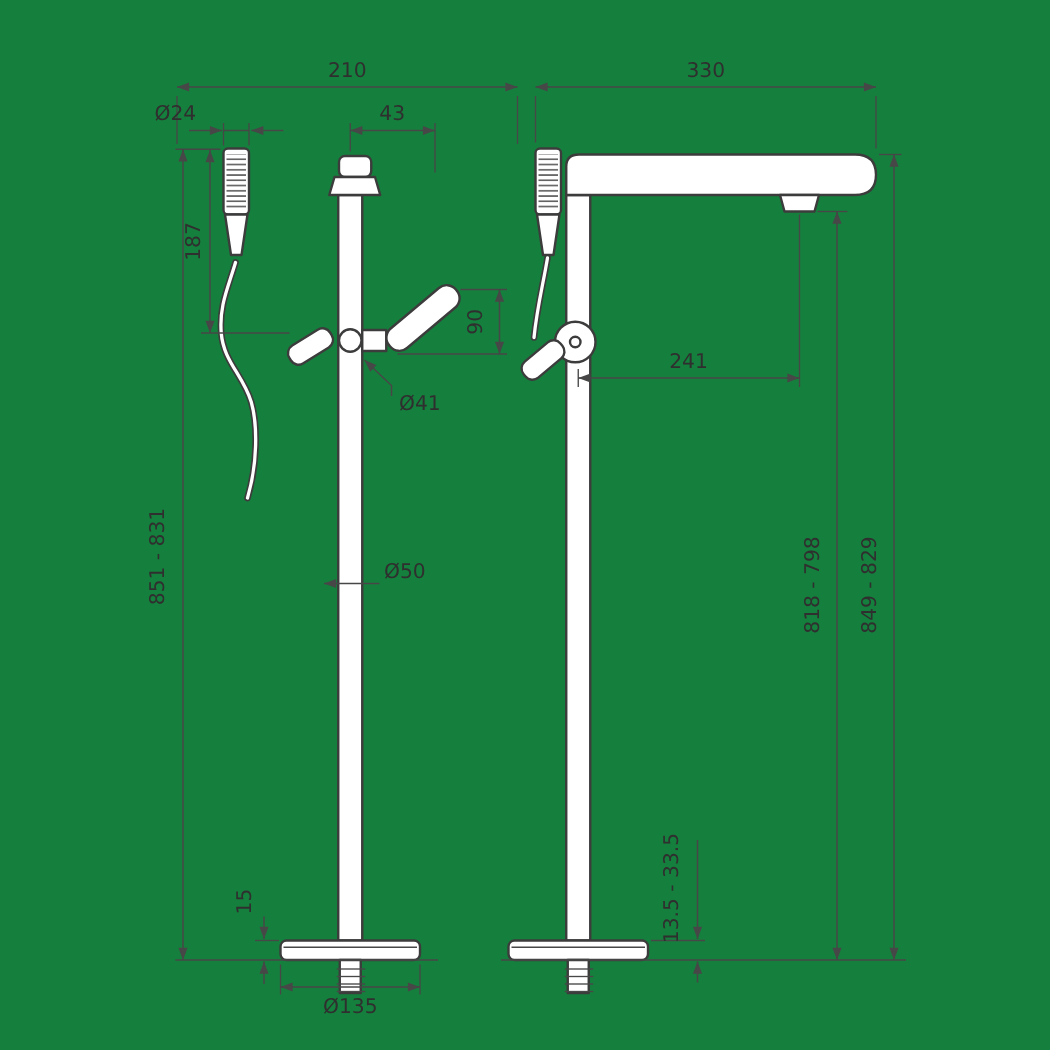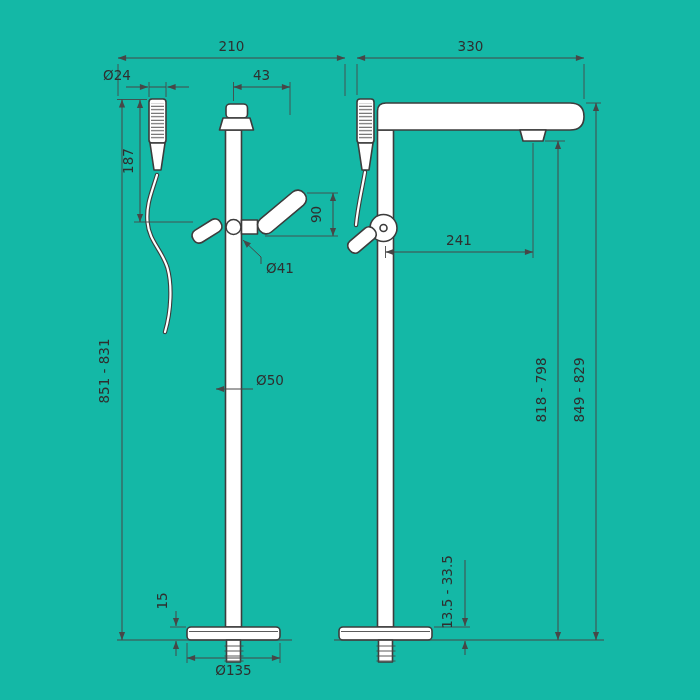--- a/index.html
+++ b/index.html
@@ -1,16 +1,16 @@
 <!DOCTYPE html>
 <html><head>
 <meta charset="utf-8">
 <style>
   html,body{margin:0;padding:0;background:#fff;}
-  .stage{position:relative;width:700px;height:700px;background:#14b8a6;overflow:hidden;
+  .stage{position:relative;width:700px;height:700px;background:#15803d;overflow:hidden;
          font-family:"DejaVu Sans", sans-serif;}
   svg{display:block;}
   .solid{fill:#ffffff;stroke:#3c3c3c;stroke-width:1.6;stroke-linejoin:round;}
   .dim{stroke:#474747;stroke-width:1;fill:none;}
   .ext{stroke:#474747;stroke-width:0.9;fill:none;}
   .hose{fill:none;stroke:#3c3c3c;stroke-width:4.4;stroke-linecap:round;}
   .hose-core{fill:none;stroke:#ffffff;stroke-width:2.2;stroke-linecap:round;}
   .lbl{font-family:"DejaVu Sans", sans-serif;font-size:13.5px;fill:#2f2f2f;}
 </style>
 </head>

